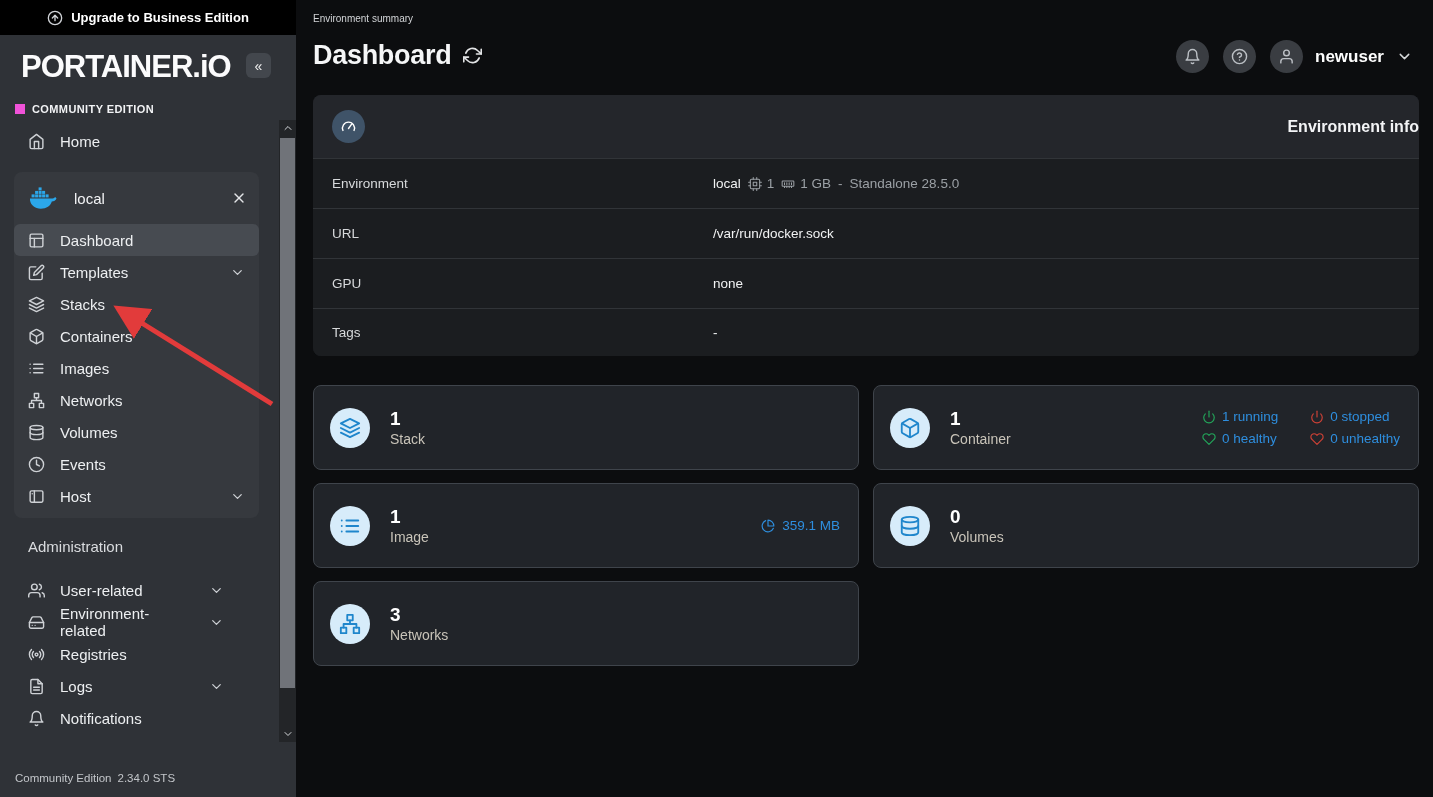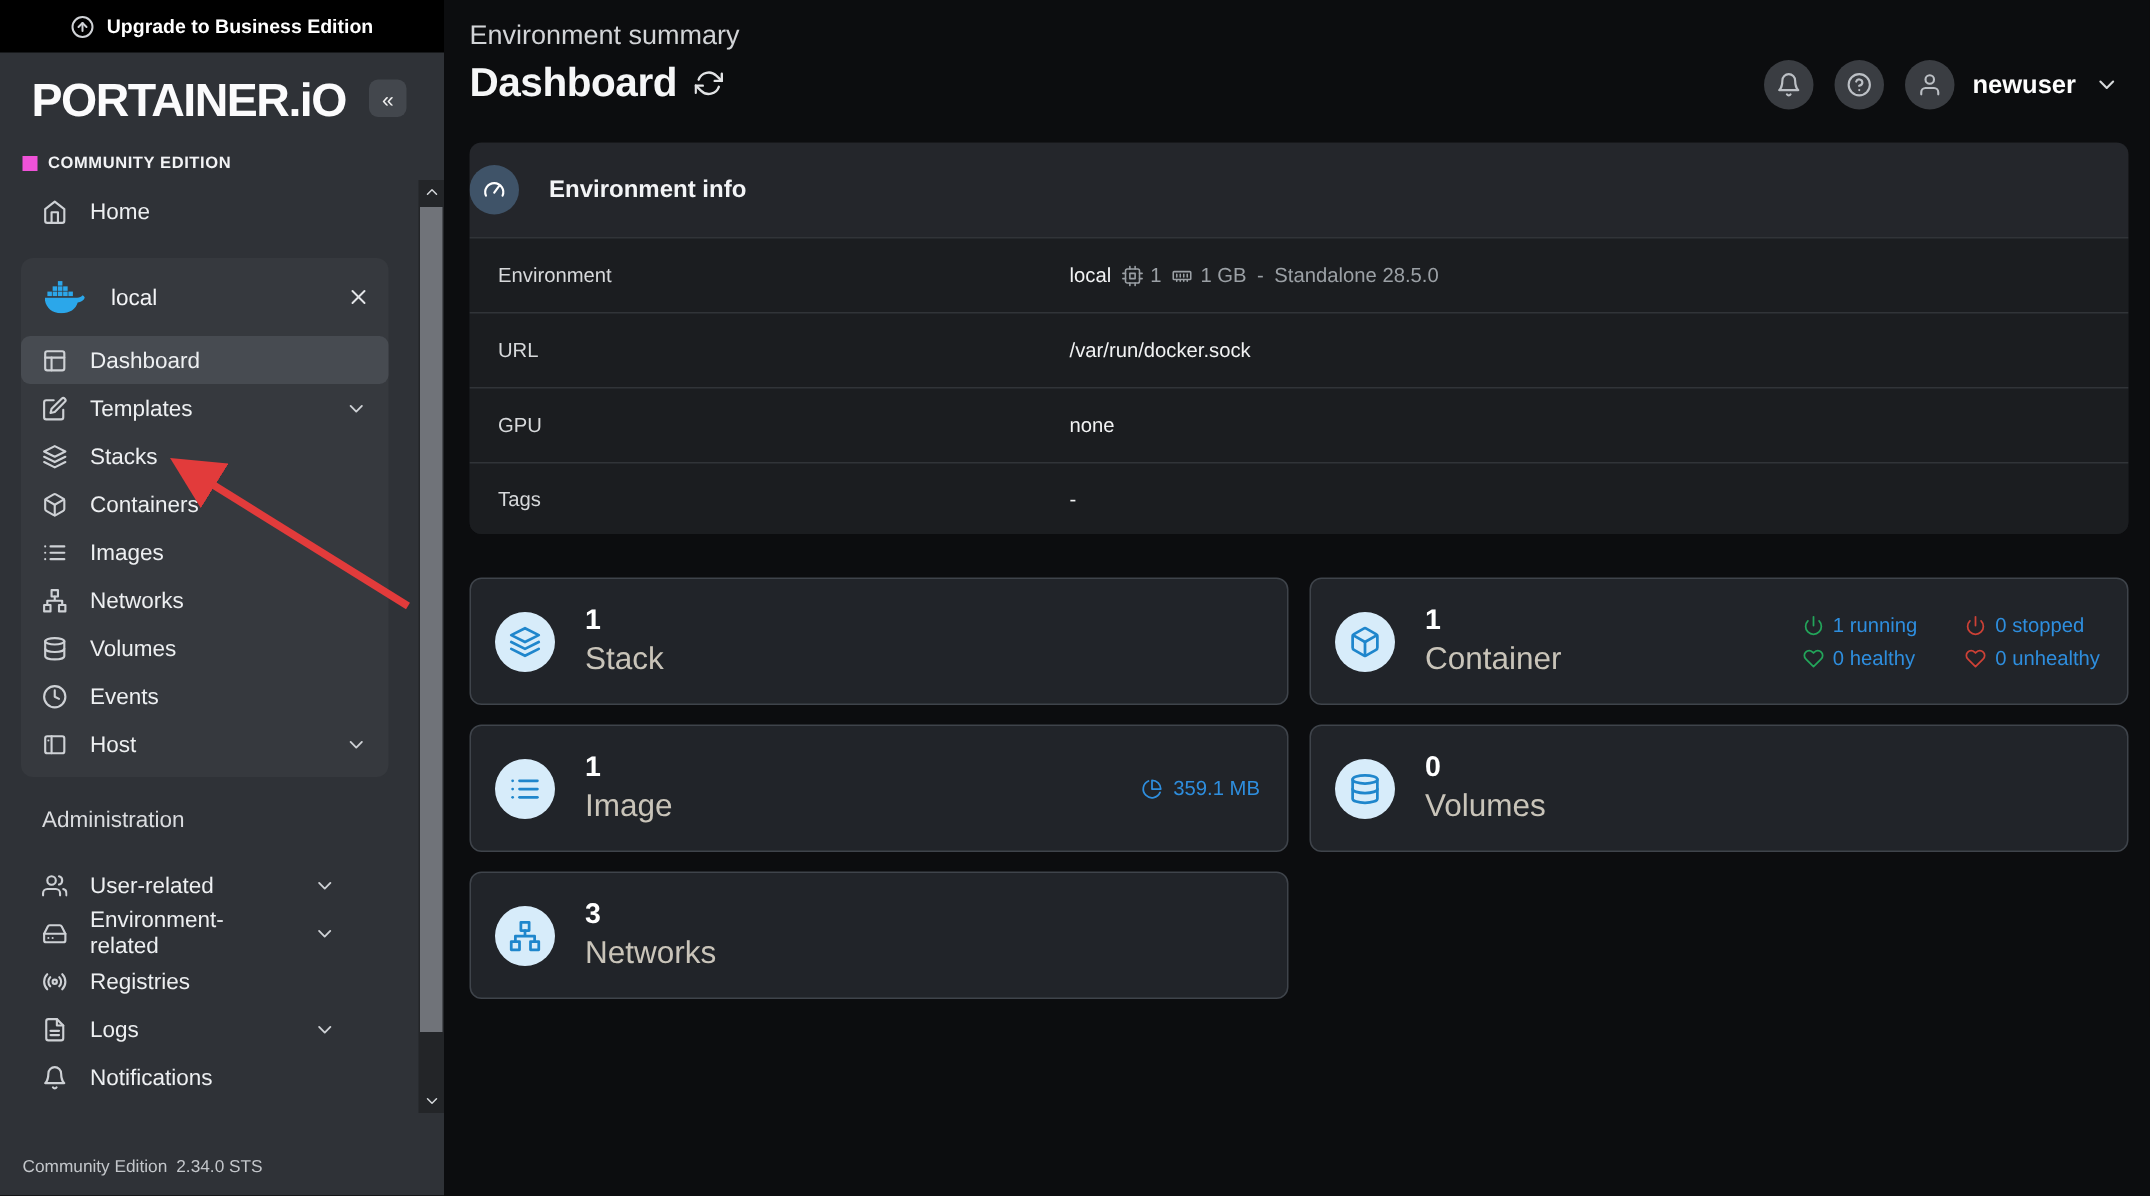--- a/index.html
+++ b/index.html
@@ -49,55 +49,55 @@
   .sb-track { position:absolute; right:0; top:120px; width:17px; height:622px; background:#232528; }
   .sb-btn { position:absolute; left:0; width:17px; height:16px; display:flex; align-items:center; justify-content:center; color:#d4d7da; cursor:pointer; }
   .sb-up { top:0; } .sb-down { bottom:0; }
   .sb-thumb { position:absolute; left:1px; top:18px; width:15px; height:550px; background:#707379; cursor:pointer; }
 
   
   .anno-arrow { position:absolute; left:0; top:0; width:1433px; height:797px; pointer-events:none; z-index:60; }
 
   
   .main { position:absolute; left:296px; top:0; width:1137px; height:797px; background:#0c0d0f; }
-  .breadcrumb { position:absolute; left:17px; top:13px; font-size:18px; color:#d2d4d7; }
+  .breadcrumb { position:absolute; left:17px; top:13px; font-size:10px; color:#d2d4d7; }
   .title-row { position:absolute; left:17px; top:40px; display:flex; align-items:center; gap:12px; }
   .page-title { font-size:27px; font-weight:700; color:#f5f6f7; letter-spacing:-0.3px; }
   .refresh-btn { width:19px; height:19px; color:#e2e3e5; cursor:pointer; }
 
   .header-actions { position:absolute; right:20px; top:40px; display:flex; align-items:center; }
   .hd-circle { width:33px; height:33px; border-radius:50%; background:#3a3d42; color:#bcc0c5;
     display:flex; align-items:center; justify-content:center; margin-right:14px; cursor:pointer; }
   .hd-circle svg { width:17px; height:17px; }
   .user-name { font-size:17px; font-weight:700; color:#fdfdfd; margin:0 12px 0 -2px; cursor:pointer; }
   .user-chev { width:17px; height:17px; color:#d6d8da; cursor:pointer; }
 
   .info-panel { position:absolute; left:17px; top:95px; width:1106px; border-radius:8px; overflow:hidden; background:#1b1d20; }
-  .info-header { height:63px; background:#24262b; display:flex; align-items:center; gap:20px; }
+  .info-header { height:63px; background:#24262b; display:flex; align-items:center; padding-left:19px; gap:20px;justify-content:space-between; }
   .info-icon-circle { width:33px; height:33px; border-radius:50%; background:#3f5368; color:#fff;
     display:flex; align-items:center; justify-content:center; }
   .info-icon-circle svg { width:19px; height:19px; stroke-width:1.8; }
   .info-title { font-size:16px; font-weight:700; color:#f3f4f6; }
   .info-row { height:50px; display:flex; align-items:center; border-top:1px solid #313438; font-size:13.5px; background:#1b1d20; }
   .info-row:last-child { height:48px; }
   .info-label { width:400px; padding-left:19px; color:#d7d9db; flex:0 0 auto; }
   .info-value { color:#f1f2f3; display:flex; align-items:center; gap:7px; }
   .muted { color:#9ba0a5; display:flex; align-items:center; gap:5px; }
   .muted svg { width:14px; height:14px; stroke-width:1.8; }
 
   .cards { position:absolute; left:17px; top:385px; width:1106px; display:grid;
     grid-template-columns:546px 546px; column-gap:14px; row-gap:13px; }
   .card { height:85px; background:#212429; border:1px solid #3f444b; border-radius:8px;
     display:flex; align-items:center; padding:0 18px 0 16px; cursor:pointer; }
   .card-icon { width:40px; height:40px; border-radius:50%; background:#d7ecfa; color:#1f86cc;
     display:flex; align-items:center; justify-content:center; flex:0 0 auto; }
   .card-icon svg { width:22px; height:22px; }
   .card-text { margin-left:20px; }
   .card-count { font-size:19px; font-weight:700; color:#fff; line-height:1.25; }
-  .card-label { font-size:21px; color:#c9c4b9; line-height:1.3; }
+  .card-label { font-size:14px; color:#c9c4b9; line-height:1.3; }
   .card-stats { margin-left:auto; display:grid; grid-template-columns:auto auto; column-gap:32px; row-gap:7px;
     font-size:13.5px; color:#2e8ede; }
   .stat { display:flex; align-items:center; gap:6px; }
   .stat svg { width:14px; height:14px; }
   .stat.green svg { color:#23a55a; }
   .stat.red svg { color:#cd4136; }
   .card-size { margin-left:auto; display:flex; align-items:center; gap:7px; color:#2e8ede; font-size:13.5px; }
   .card-size svg { width:14px; height:14px; }
 </style>
 </head>

